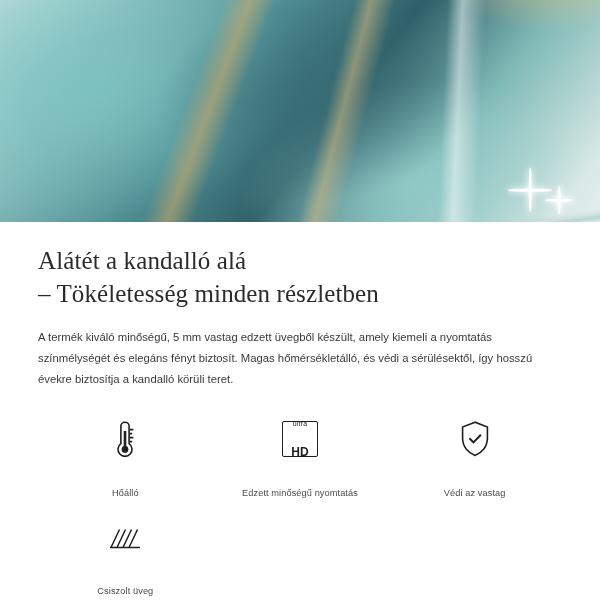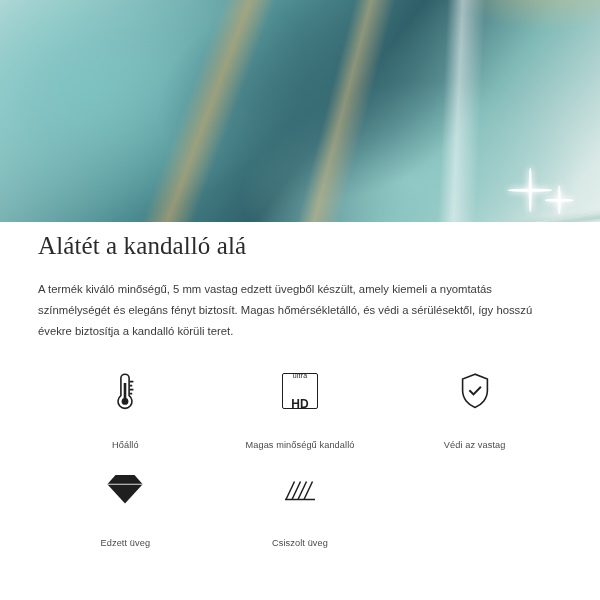--- a/index.html
+++ b/index.html
@@ -116,21 +116,21 @@
     position: relative;
     padding: 0 38px;
     box-sizing: border-box;
   }
   .headline {
     font-family: "Liberation Serif", serif;
     font-size: 25px;
     line-height: 1.32;
     color: #2b2b2b;
     font-weight: 400;
-    margin: 7px 0 0 0;
+    margin: 22px 0 0 0;
     letter-spacing: 0.1px;
   }
   .headline .line2 {
     display: block;
   }
   .body-copy {
     margin: 17px 0 0 0;
     font-size: 11.3px;
     line-height: 1.85;
     color: #3a3a3a;
@@ -200,20 +200,21 @@
 
     </div>
     <div class="sparkle sparkle-1"></div>
     <div class="sparkle sparkle-2"></div>
   </div>
 
   <div class="content">
 
     <h1 class="headline">
       <span>Alátét a kandalló alá</span>
+      <span class="line2">– Tökéletesség minden részletben</span>
     </h1>
 
     <p class="body-copy">A termék kiváló minőségű, 5 mm vastag edzett üvegből készült, amely kiemeli a nyomtatás színmélységét és elegáns fényt biztosít. Magas hőmérsékletálló, és védi a sérülésektől, így hosszú évekre biztosítja a kandalló körüli teret.</p>
 
     <div class="features">
 
       <div class="feature">
         <div class="feature-icon">
           <svg width="26" height="42" viewBox="0 0 26 42" fill="none" stroke="#1f1f1f" stroke-width="1.6">
             <path d="M13 4.2c-2.3 0-4.1 1.8-4.1 4.1v17.4a7 7 0 1 0 8.2 0V8.3c0-2.3-1.8-4.1-4.1-4.1z"></path>
@@ -225,43 +226,33 @@
         <div class="feature-label">Hőálló</div>
       </div>
 
       <div class="feature">
         <div class="feature-icon">
           <div class="ultrahd-box">
             <span class="u1">ultra</span>
             <span class="u2">HD</span>
           </div>
         </div>
-        <div class="feature-label">Magas minőségű kandalló</div>
+        <div class="feature-label">Edzett minőségű nyomtatás</div>
       </div>
 
       <div class="feature">
         <div class="feature-icon">
           <svg width="34" height="40" viewBox="0 0 34 40" fill="none" stroke="#1f1f1f" stroke-width="1.6">
             <path d="M17 3.2 4.6 8v11.6C4.6 27.4 10 33.8 17 36.4c7-2.6 12.4-9 12.4-16.8V8L17 3.2z"></path>
             <path d="M11.4 19.2l4.1 4.2 7.4-7.6" stroke-width="2"></path>
           </svg>
         </div>
         <div class="feature-label">Védi az vastag</div>
       </div>
 
-      <div class="feature">
-        <div class="feature-icon">
-          <svg width="38" height="34" viewBox="0 0 38 34" fill="#1f1f1f">
-            <path d="M9.5 3h19l8.2 9.2L19 31.6 1.3 12.2 9.5 3z" fill="#1f1f1f"></path>
-            <path d="M9.5 3l3.3 9.2L19 31.6 12.8 12.2 9.5 3zM28.5 3l-3.3 9.2L19 31.6l6.2-19.4L28.5 3z" fill="#ffffff" opacity="0.85"></path>
-            <path d="M1.3 12.2h35.4" stroke="#ffffff" stroke-width="1.1" opacity="0.85"></path>
-          </svg>
-        </div>
-        <div class="feature-label">Edzett üveg</div>
-      </div>
 
       <div class="feature">
         <div class="feature-icon">
           <svg width="38" height="30" viewBox="0 0 38 30" fill="none" stroke="#1f1f1f" stroke-width="1.5">
             <path d="M4 25.5h30"></path>
             <path d="M11 25.5L19.5 7.5M17 25.5L25.5 7.5M23 25.5L31.5 7.5M5 25.5L13.5 7.5"></path>
           </svg>
         </div>
         <div class="feature-label">Csiszolt üveg</div>
       </div>

